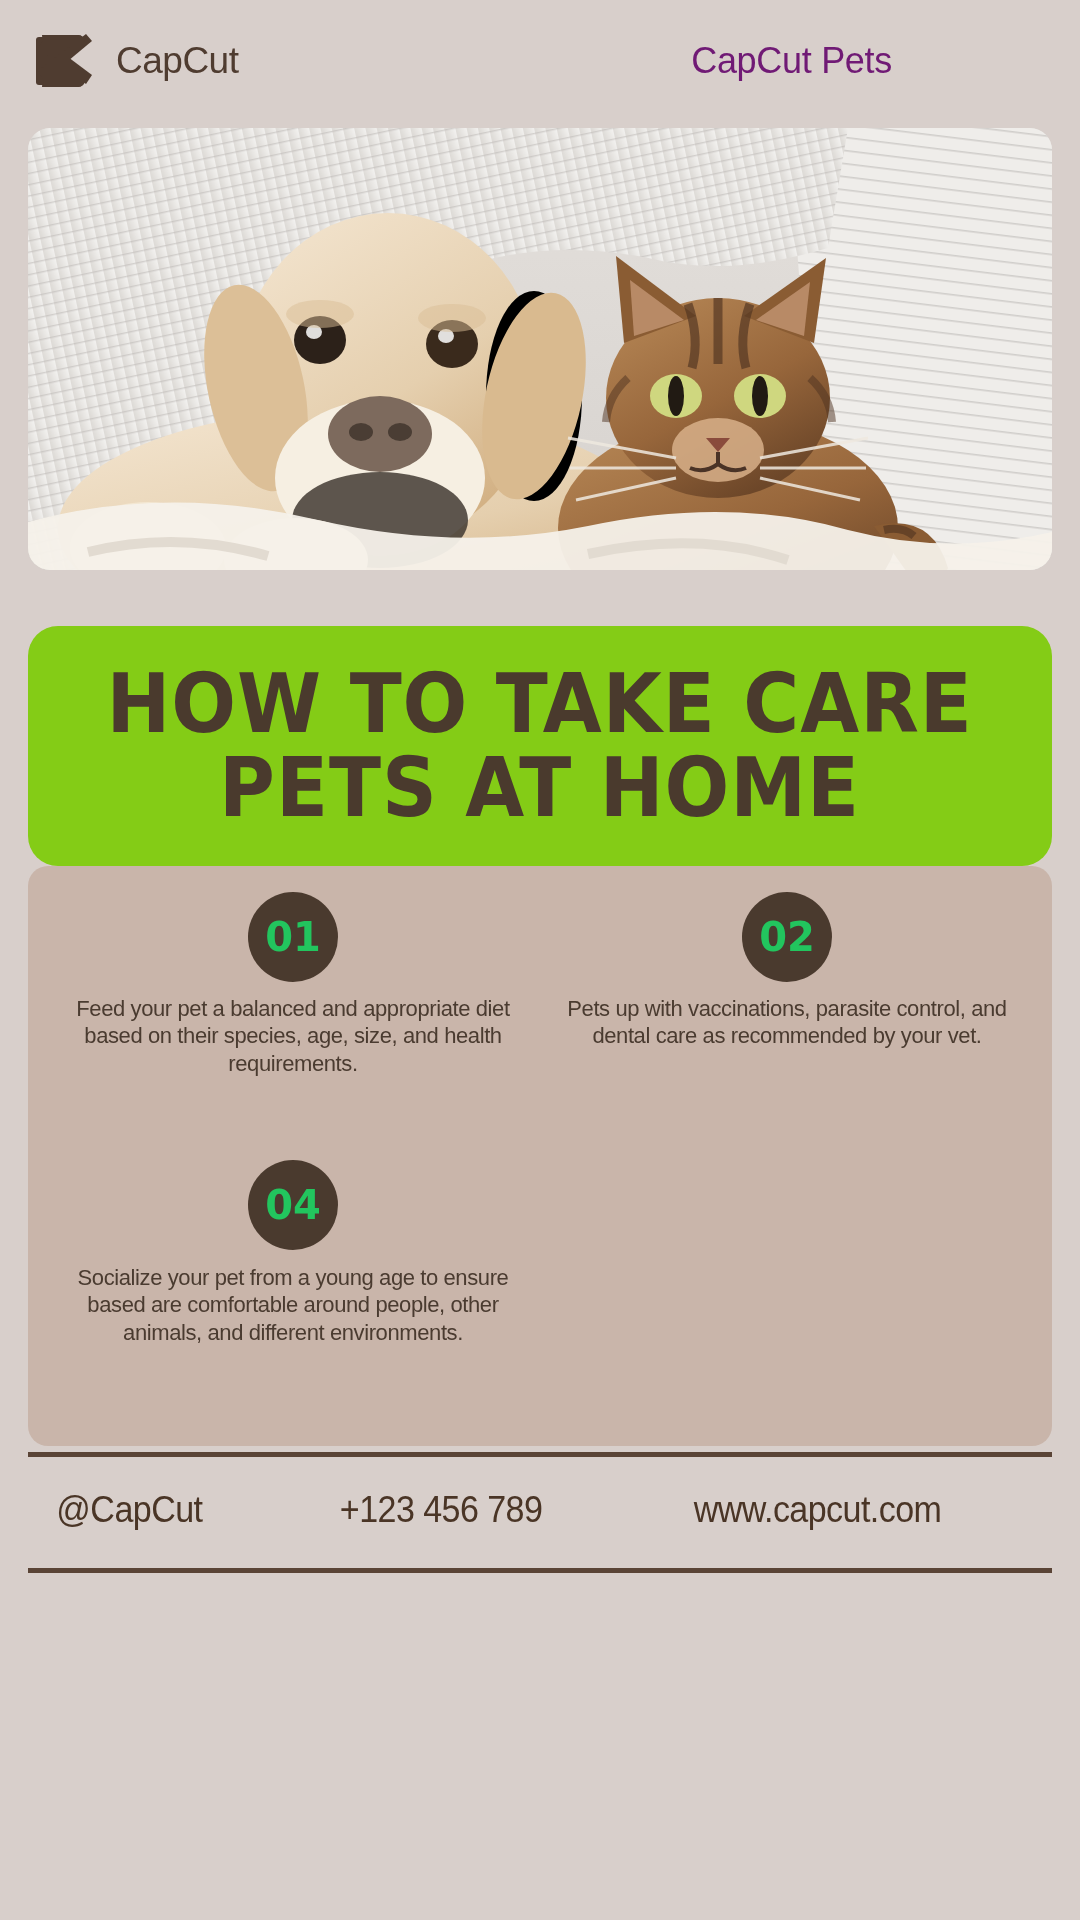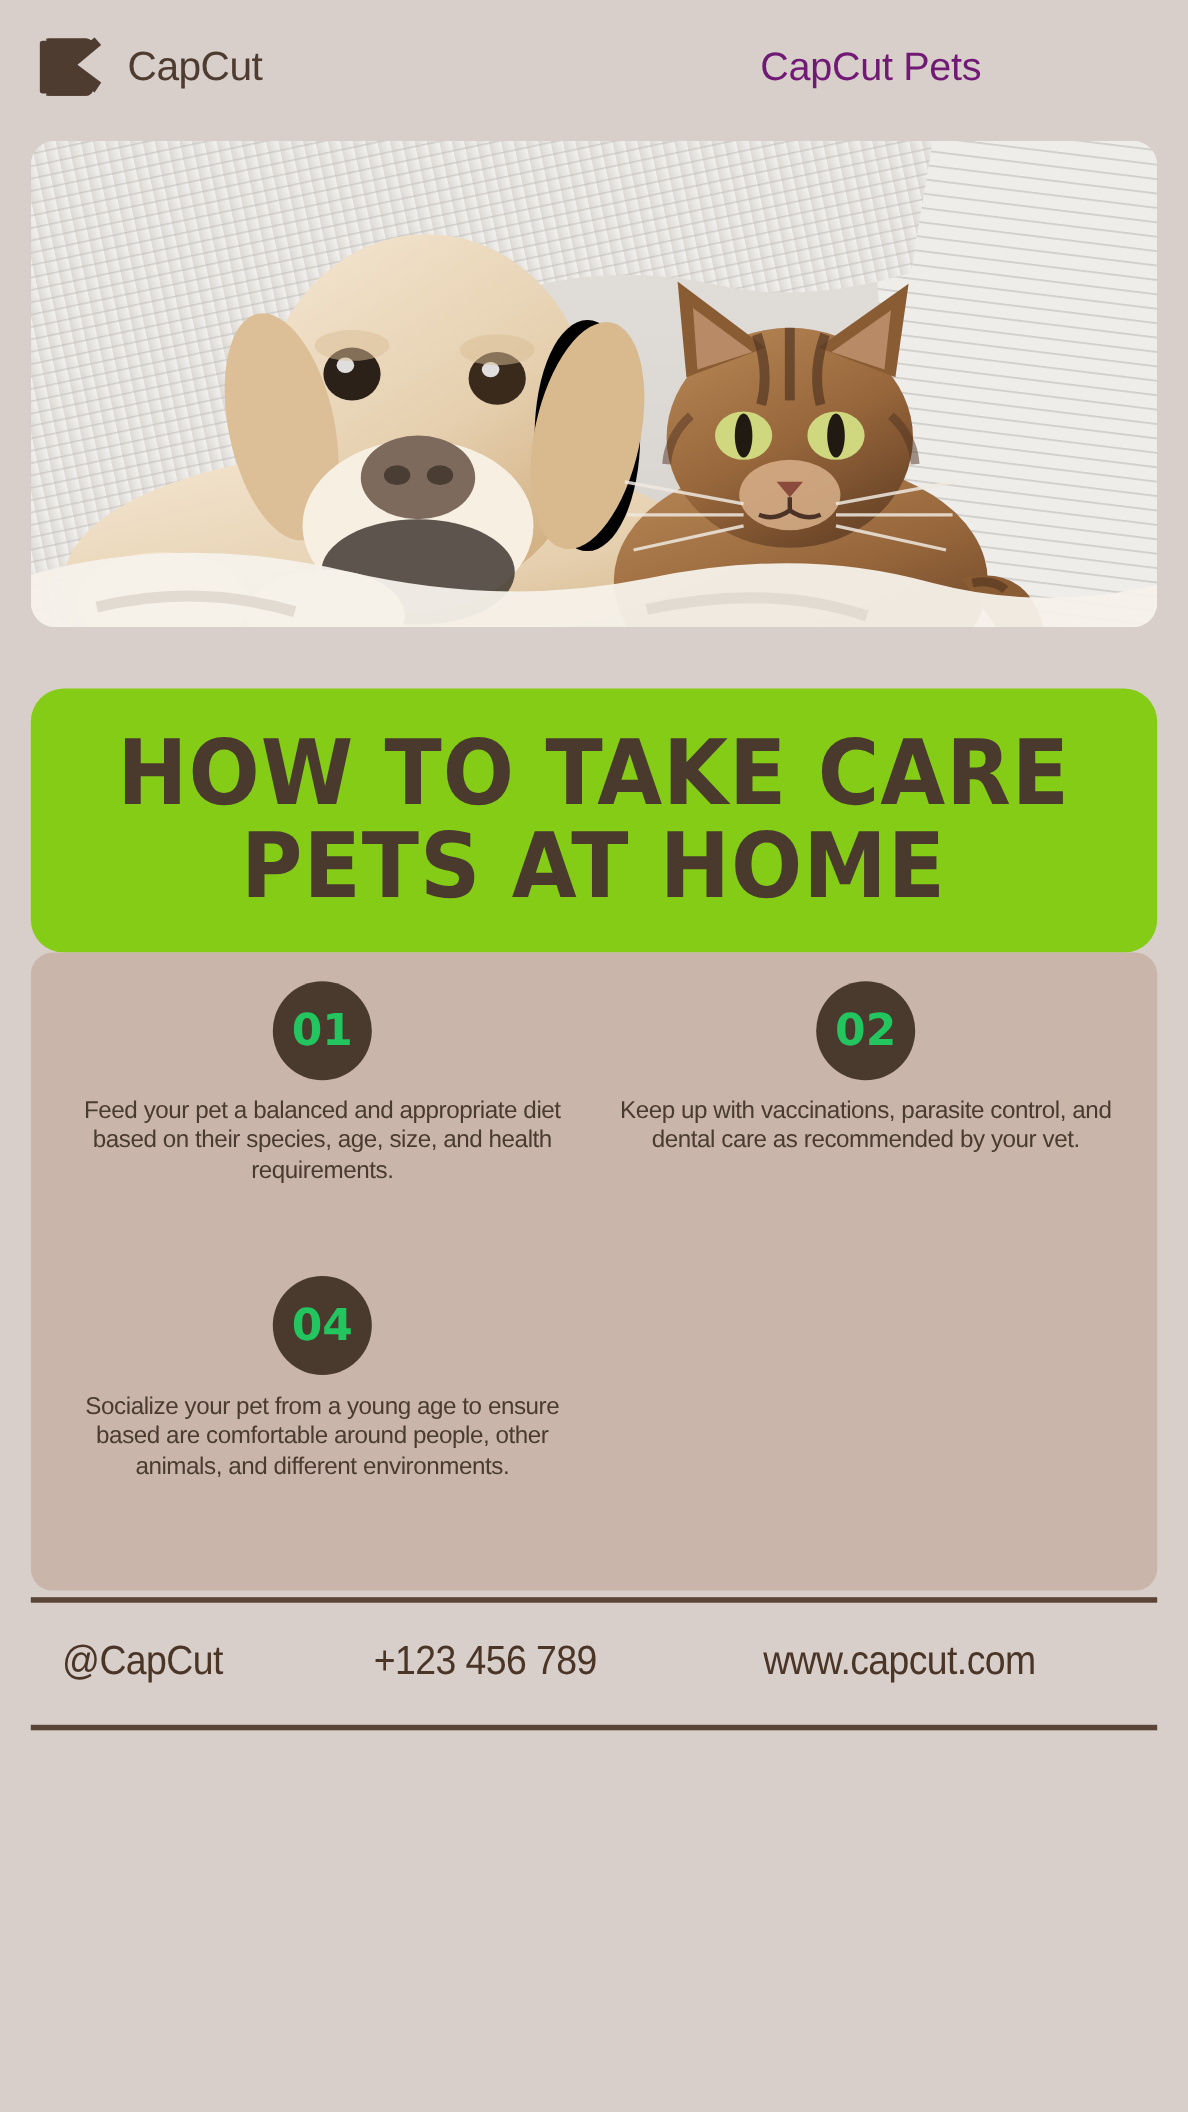--- a/index.html
+++ b/index.html
@@ -259,21 +259,21 @@
         <div class="tip-badge">
           <span class="tip-num">01</span>
         </div>
         <div class="tip-text">Feed your pet a balanced and appropriate diet based on their species, age, size, and health requirements.</div>
       </div>
 
       <div class="tip">
         <div class="tip-badge">
           <span class="tip-num">02</span>
         </div>
-        <div class="tip-text">Keep up with vaccinations, parasite control, and dental care as recommended by your vet.</div>
+        <div class="tip-text">Pets up with vaccinations, parasite control, and dental care as recommended by your vet.</div>
       </div>
 
 
       <div class="tip tip-r2">
         <div class="tip-badge">
           <span class="tip-num">04</span>
         </div>
         <div class="tip-text">Socialize your pet from a young age to ensure based are comfortable around people, other animals, and different environments.</div>
       </div>
 

